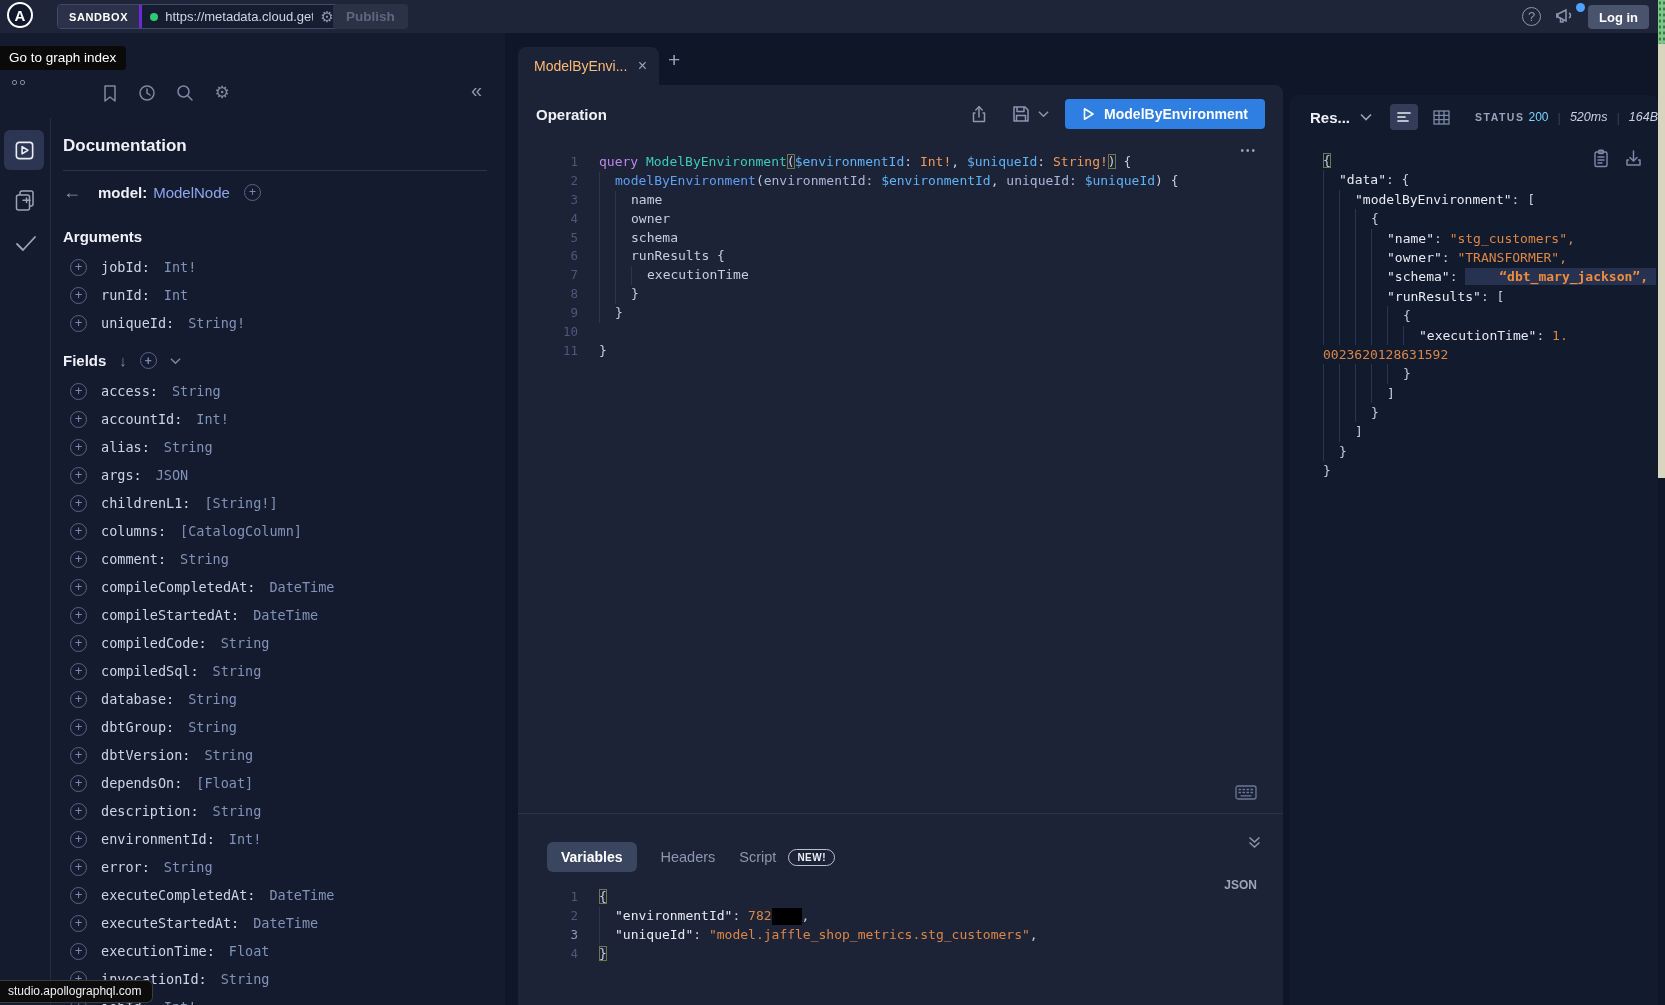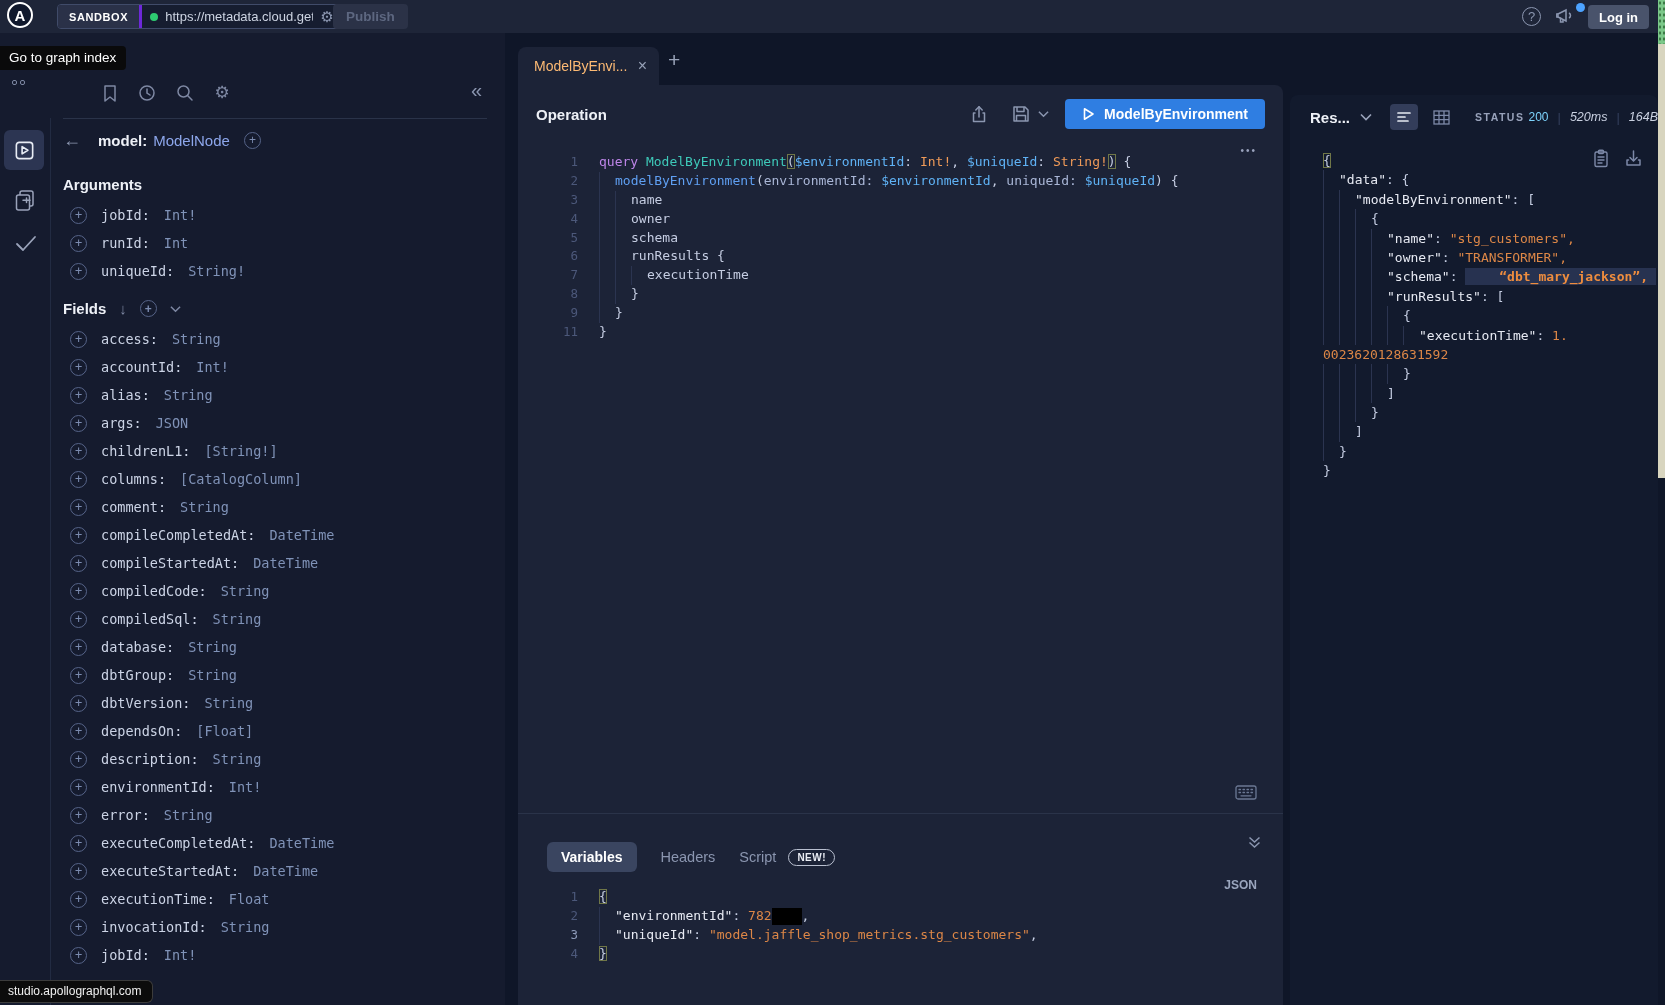--- a/index.html
+++ b/index.html
@@ -198,20 +198,21 @@
         </svg>
     </div>
     <div class="rail-btn" style="top:115px;">
       <svg width="26" height="22" viewBox="0 0 26 22" fill="none" stroke="currentColor" stroke-width="1.8" stroke-linecap="round" stroke-linejoin="round">
           <path d="M4 11 L10 17 L22 4"></path>
         </svg>
     </div>
   </div>
 
   <div class="doc">
+    <div class="doc-title">Documentation</div>
     <div class="doc-divider"></div>
     <div class="crumb">
       <span class="back">←</span>
       <span class="crumb-label">model:</span>
       <span class="crumb-type">ModelNode</span>
       <span class="plus-circle" style="margin-left:14px;">+</span>
     </div>
     <div class="sec-head">
       <span>Arguments</span>
     </div>
@@ -428,20 +429,24 @@
         <span class="ln">7</span>
         <span class="code"><span class="guide"></span><span class="guide"></span><span class="guide"></span><span class="tk pln">executionTime</span></span>
       </div>
       <div class="cl">
         <span class="ln">8</span>
         <span class="code"><span class="guide"></span><span class="guide"></span><span class="tk pln">}</span></span>
       </div>
       <div class="cl">
         <span class="ln">9</span>
         <span class="code"><span class="guide"></span><span class="tk pln">}</span></span>
+      </div>
+      <div class="cl">
+        <span class="ln">10</span>
+        <span class="code"></span>
       </div>
       <div class="cl">
         <span class="ln">11</span>
         <span class="code"><span class="tk pln">}</span></span>
       </div>
     </div>
   <div class="editor-menu">•••</div>
   <div class="kbd-btn">
     <svg width="22" height="15" viewBox="0 0 22 15" fill="none" stroke="currentColor" stroke-width="1.3">
         <rect x="1" y="1" width="20" height="13" rx="2"></rect>

